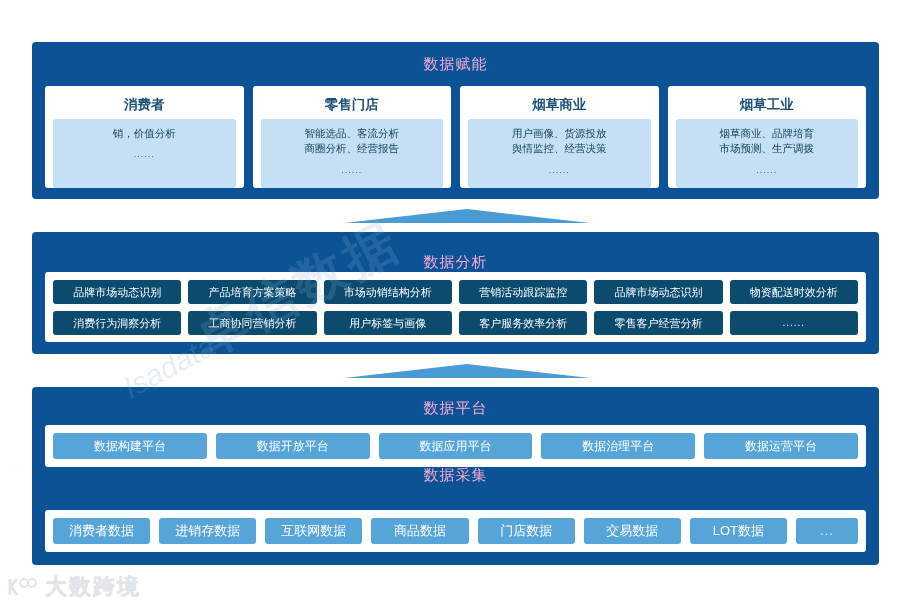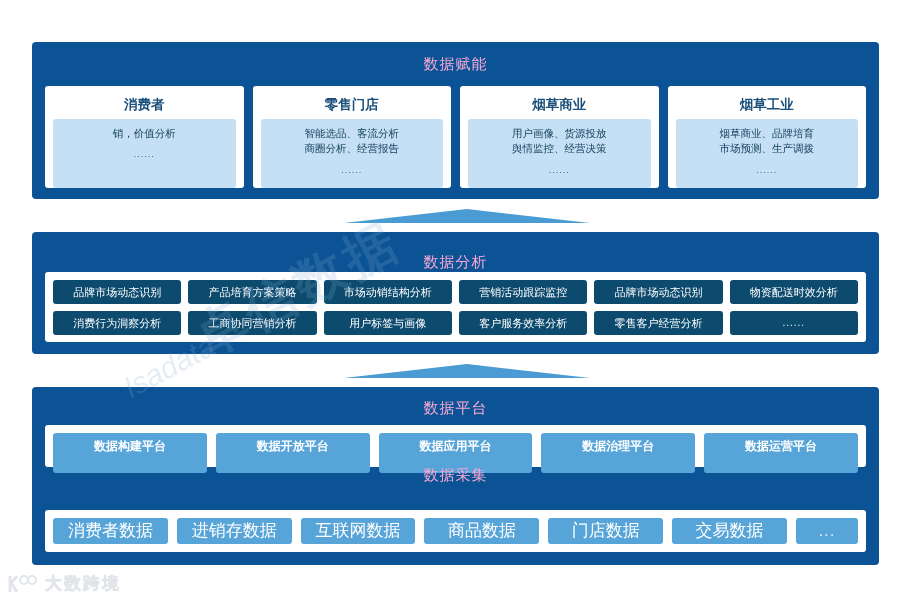--- a/index.html
+++ b/index.html
@@ -175,40 +175,39 @@
     gap: 9px;
   }
   .tag-lg {
     flex: 1 1 0;
     background: #57a4d9;
     color: #ffffff;
     border-radius: 3px;
     font-size: 12px;
     text-align: center;
     line-height: 26px;
-    height: 40px;
-    white-space: nowrap;
-    box-sizing: border-box;
-    font-weight: bold;
+    height: 26px;
+    white-space: nowrap;
+    box-sizing: border-box;
   }
   #base-title-collect {
     position: absolute;
     top: 80px;
     left: 0; right: 0;
   }
   #collect-box {
     top: 123px;
     height: 42px;
   }
   .tag-sm {
     flex: 1 1 0;
     background: #57a4d9;
     color: #ffffff;
     border-radius: 3px;
-    font-size: 17px;
+    font-size: 13px;
     text-align: center;
     line-height: 26px;
     height: 26px;
     white-space: nowrap;
     box-sizing: border-box;
   }
   .tag-sm.dots-tag {
     flex: 0 0 62px;
     color: #dbeaf7;
     letter-spacing: 1px;
@@ -251,21 +250,21 @@
     gap: 7px;
     z-index: 50;
   }
   #logo .mark {
     width: 30px;
     height: 22px;
     position: relative;
   }
   #logo .logo-text {
     color: #e2e6ea;
-    font-size: 17px;
+    font-size: 22px;
     font-weight: bold;
     letter-spacing: 2px;
     text-shadow: 0 0 1px rgba(160,170,180,0.6);
   }
 </style>
 </head>
 <body>
 
 <div class="canvas">
 
@@ -356,20 +355,21 @@
     <div class="panel-title" id="base-title-collect">数据采集</div>
 
     <div class="white-box" id="collect-box">
       <div class="tag-row">
         <div class="tag-sm">消费者数据</div>
         <div class="tag-sm">进销存数据</div>
         <div class="tag-sm">互联网数据</div>
         <div class="tag-sm">商品数据</div>
         <div class="tag-sm">门店数据</div>
         <div class="tag-sm">交易数据</div>
+        <div class="tag-sm">LOT数据</div>
         <div class="tag-sm dots-tag">...</div>
       </div>
     </div>
 
   </div>
 
   <div class="watermark">卓信数据</div>
   <div class="watermark-sub">Isadata</div>
 
   <div id="logo">

